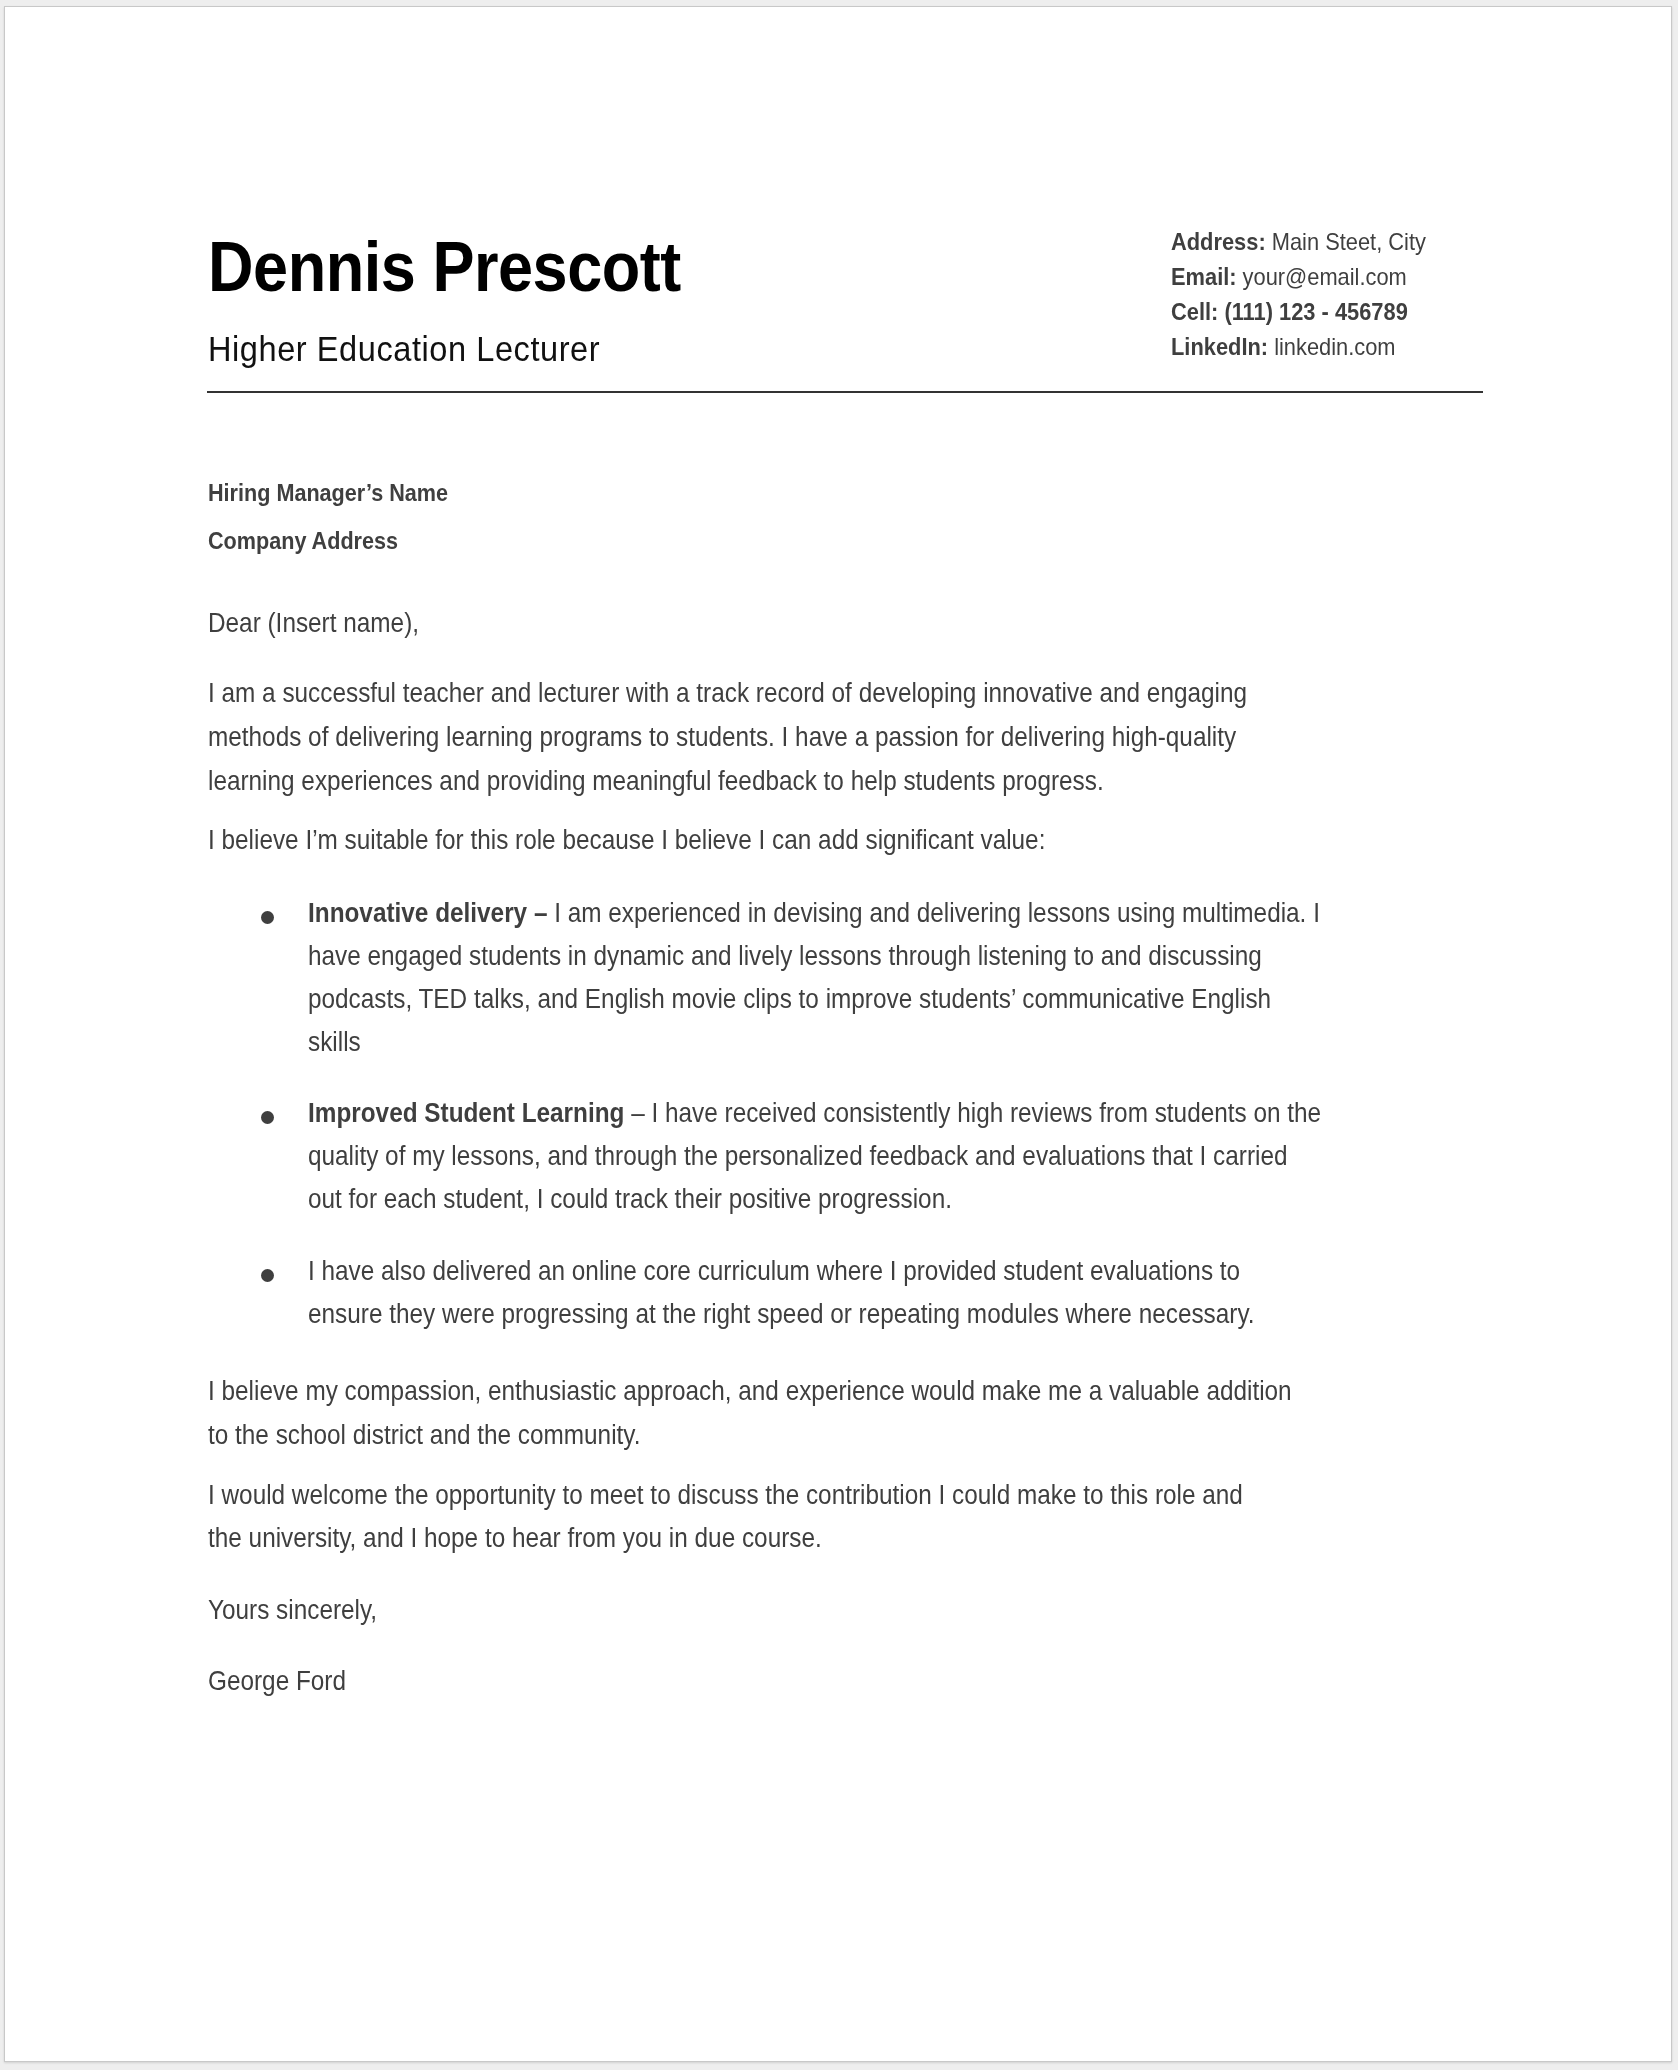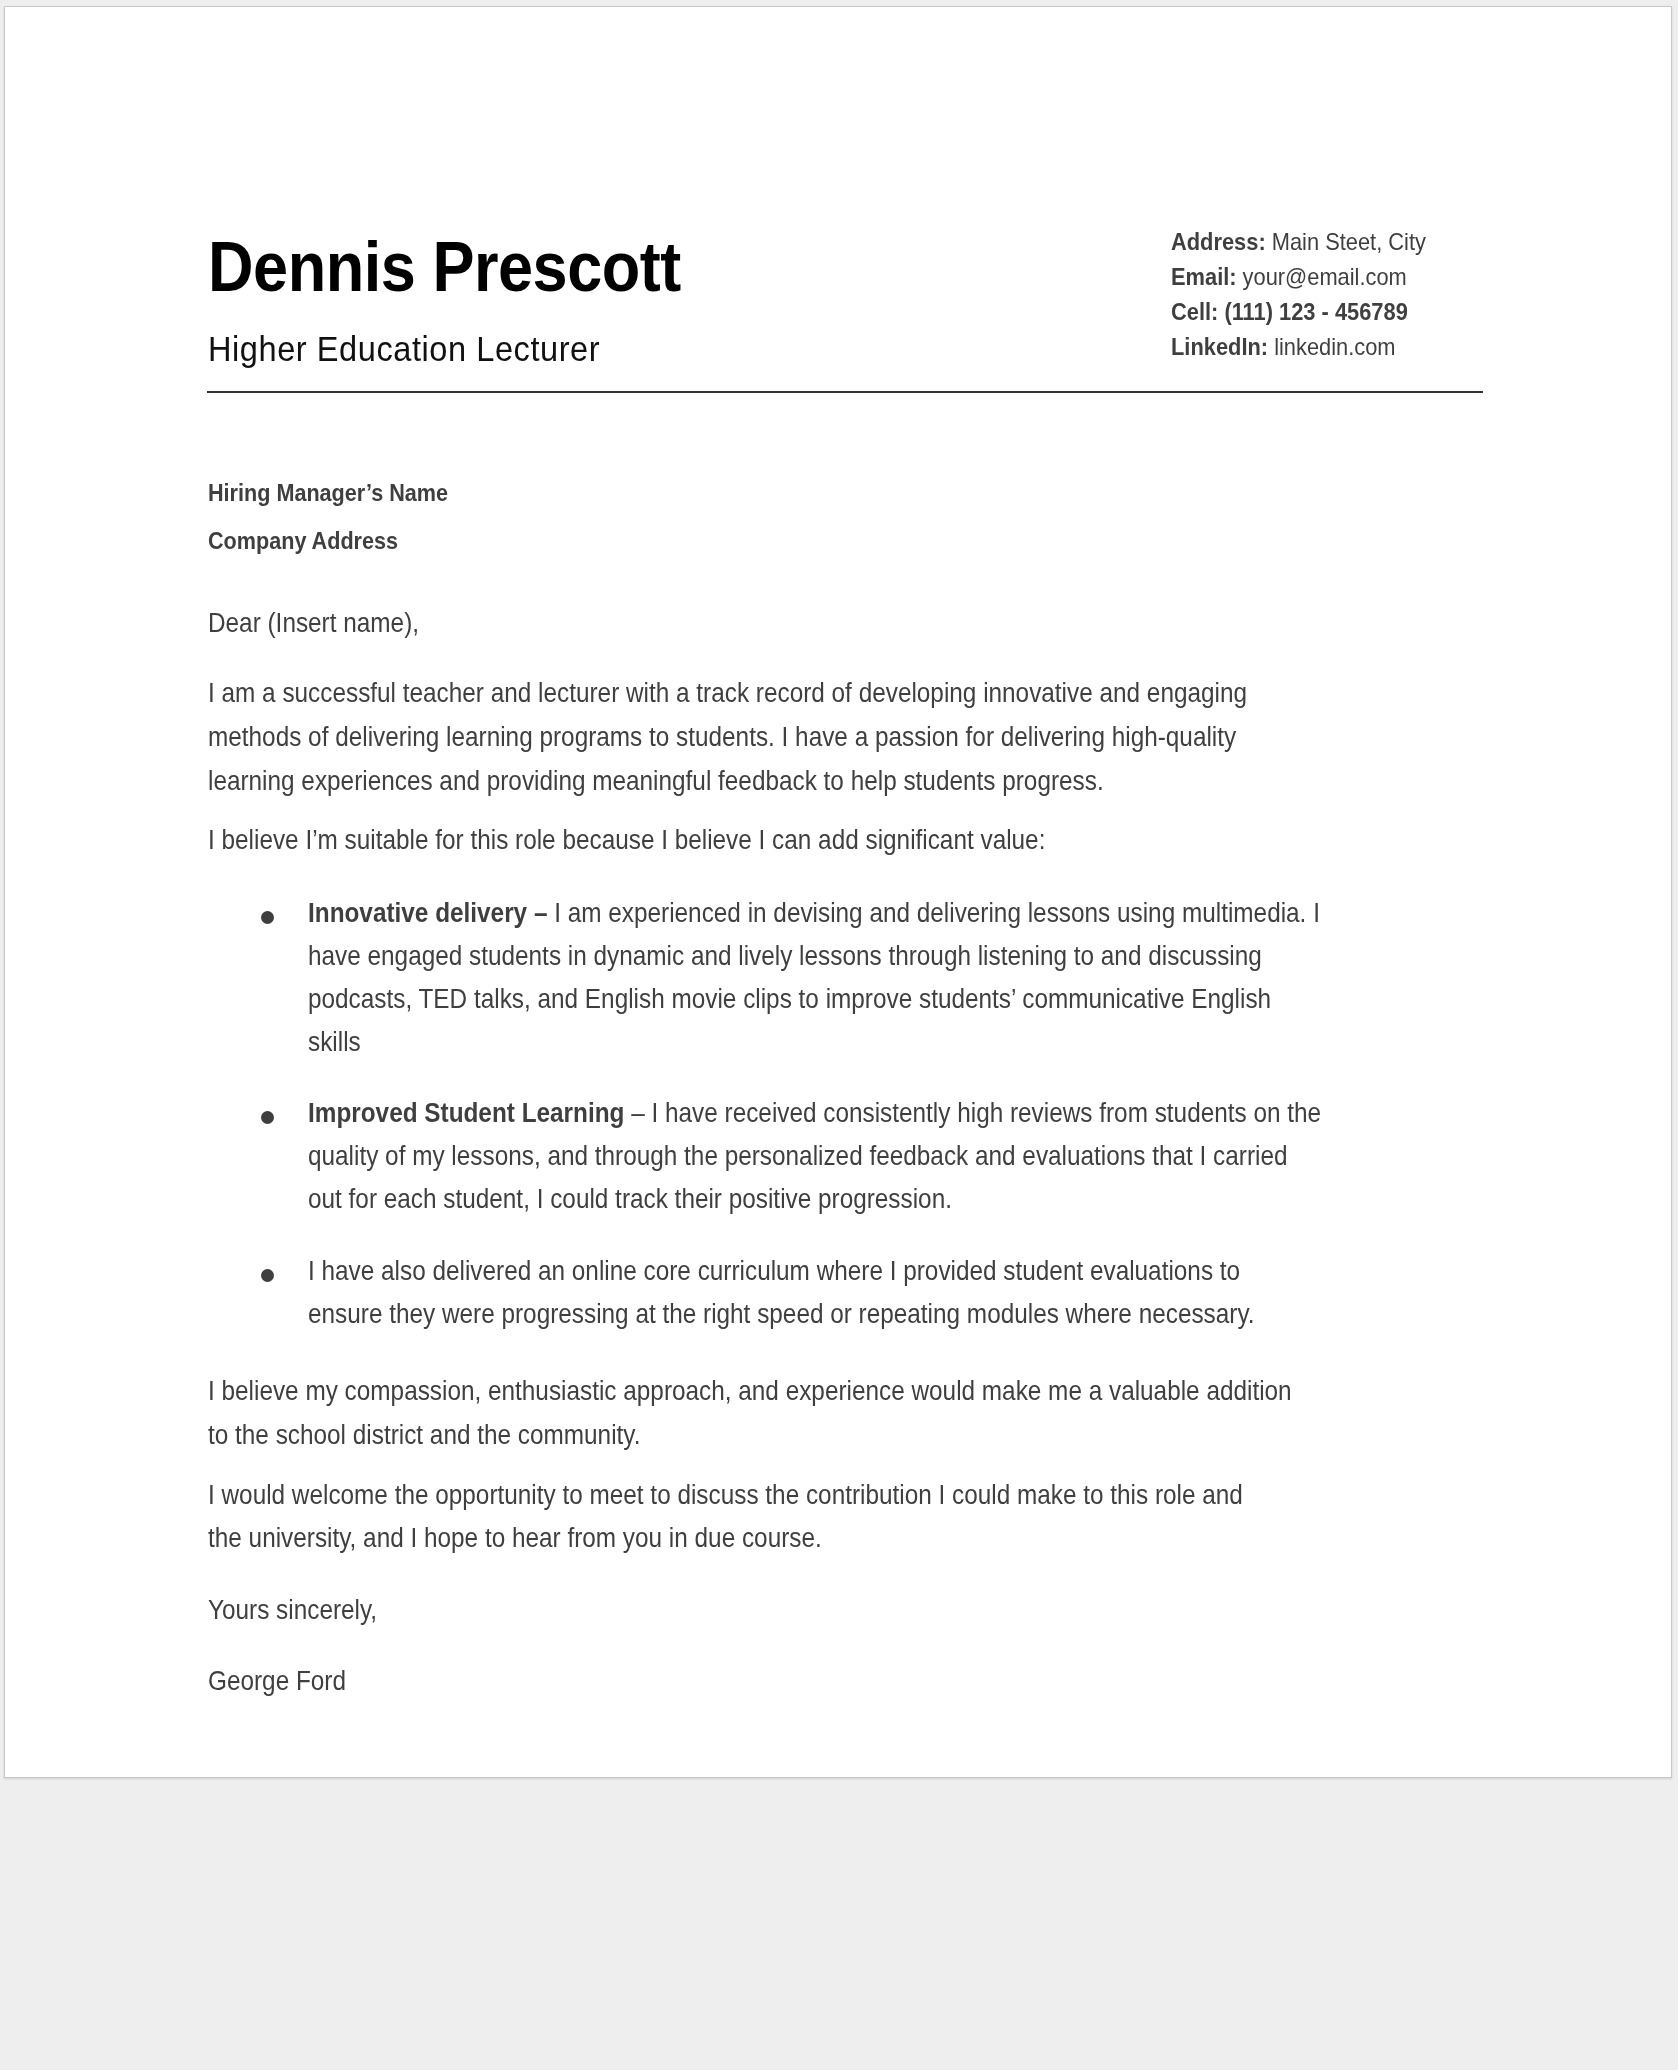--- a/index.html
+++ b/index.html
@@ -1,18 +1,18 @@
 <!DOCTYPE html>
 <html><head>
 <meta charset="utf-8">
 <style>
   html, body { margin:0; padding:0; }
   body { width:1678px; height:2070px; background:#eeeeee; position:relative; overflow:hidden;
          font-family:"Liberation Sans", sans-serif; }
-  .page { position:absolute; left:4px; top:6px; width:1668px; height:1772px; background:#ffffff;
+  .page { position:absolute; left:4px; top:6px; width:1668px; height:2056px; background:#ffffff;
           border:1px solid #c8c8c8; box-shadow:0 1px 2px rgba(0,0,0,0.12); box-sizing:border-box; }
   .ln { position:absolute; white-space:nowrap; transform-origin:0 100%; line-height:1; }
   .name { left:203px; top:225px; font-size:70px; font-weight:bold; color:#000; transform:scaleX(0.9); letter-spacing:-0.5px; }
   .title { left:203px; top:324px; font-size:35px; color:#111; transform:scaleX(0.93); letter-spacing:0.6px; }
   .contact { left:1166px; font-size:24px; color:#3f3f3f; transform:scaleX(0.91); }
   .contact b { font-weight:bold; }
   .rule { position:absolute; left:202px; top:384px; width:1276px; height:2px; background:#333333; }
   .recip { left:203px; font-size:24px; font-weight:bold; color:#3f3f3f; transform:scaleX(0.9); }
   .body-ln { left:203px; font-size:27.5px; color:#3f3f3f; transform:scaleX(0.885); }
   .bl-ln { left:303px; font-size:27.5px; color:#3f3f3f; transform:scaleX(0.885); }

